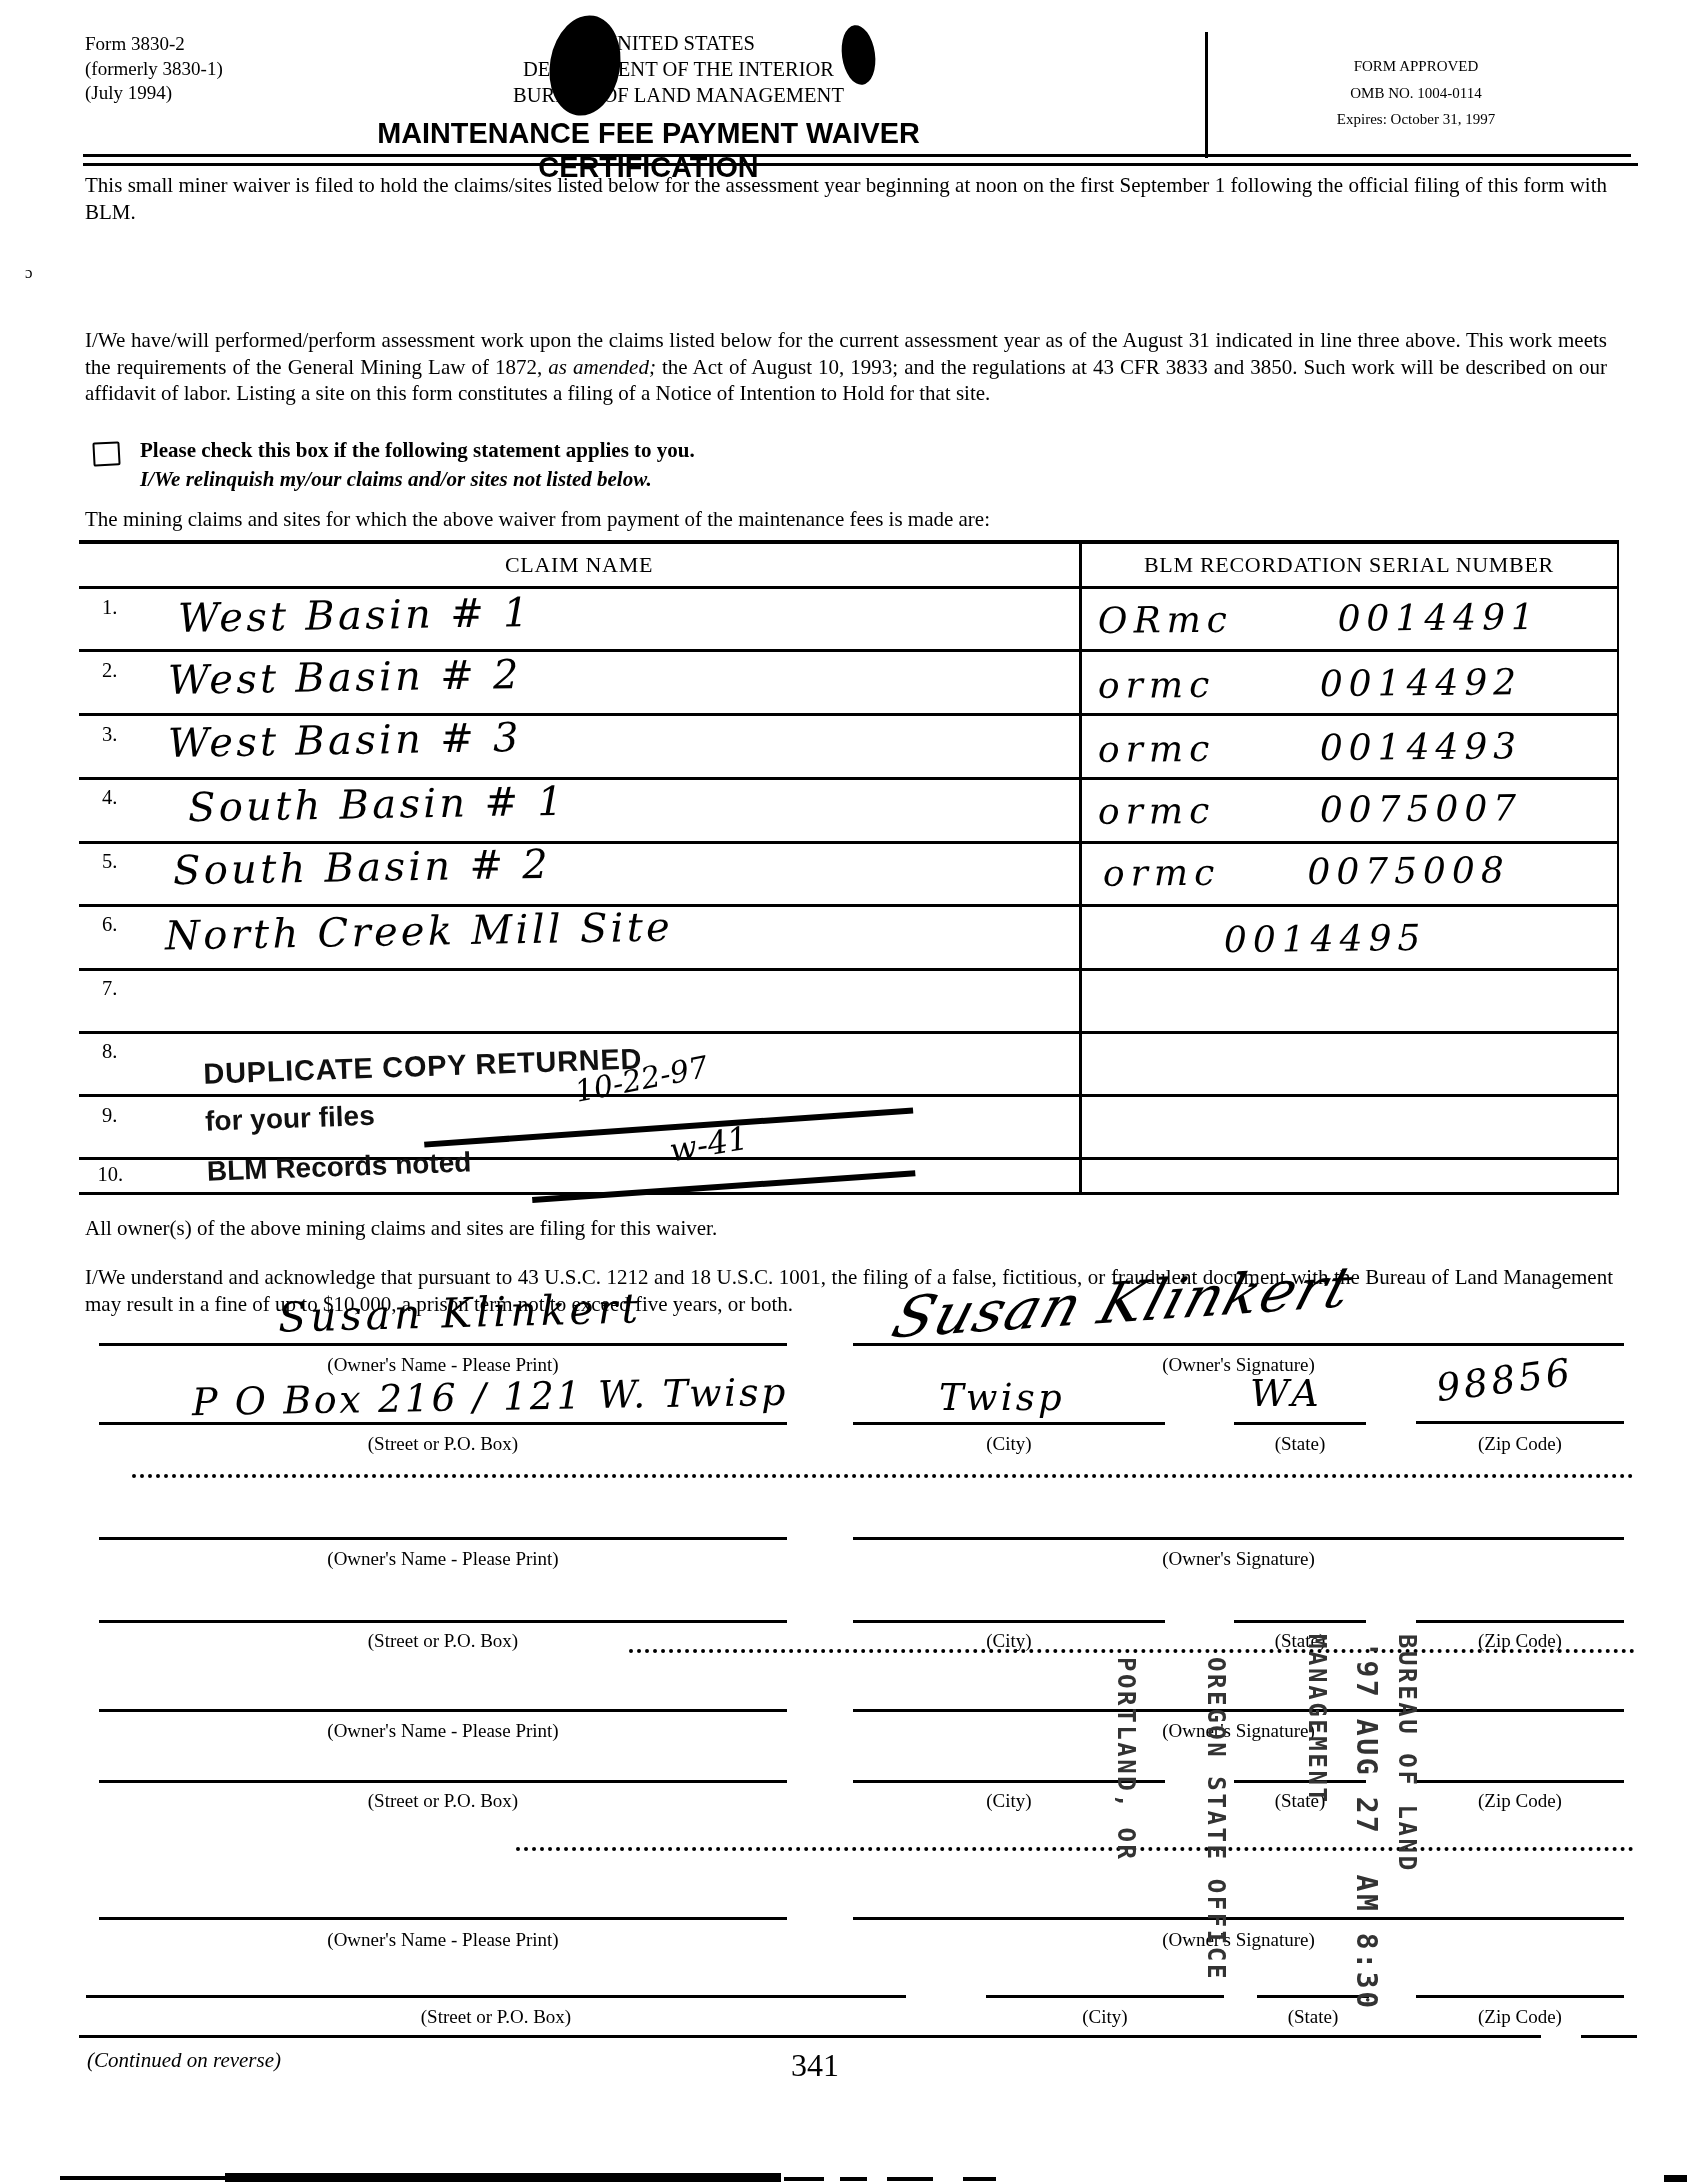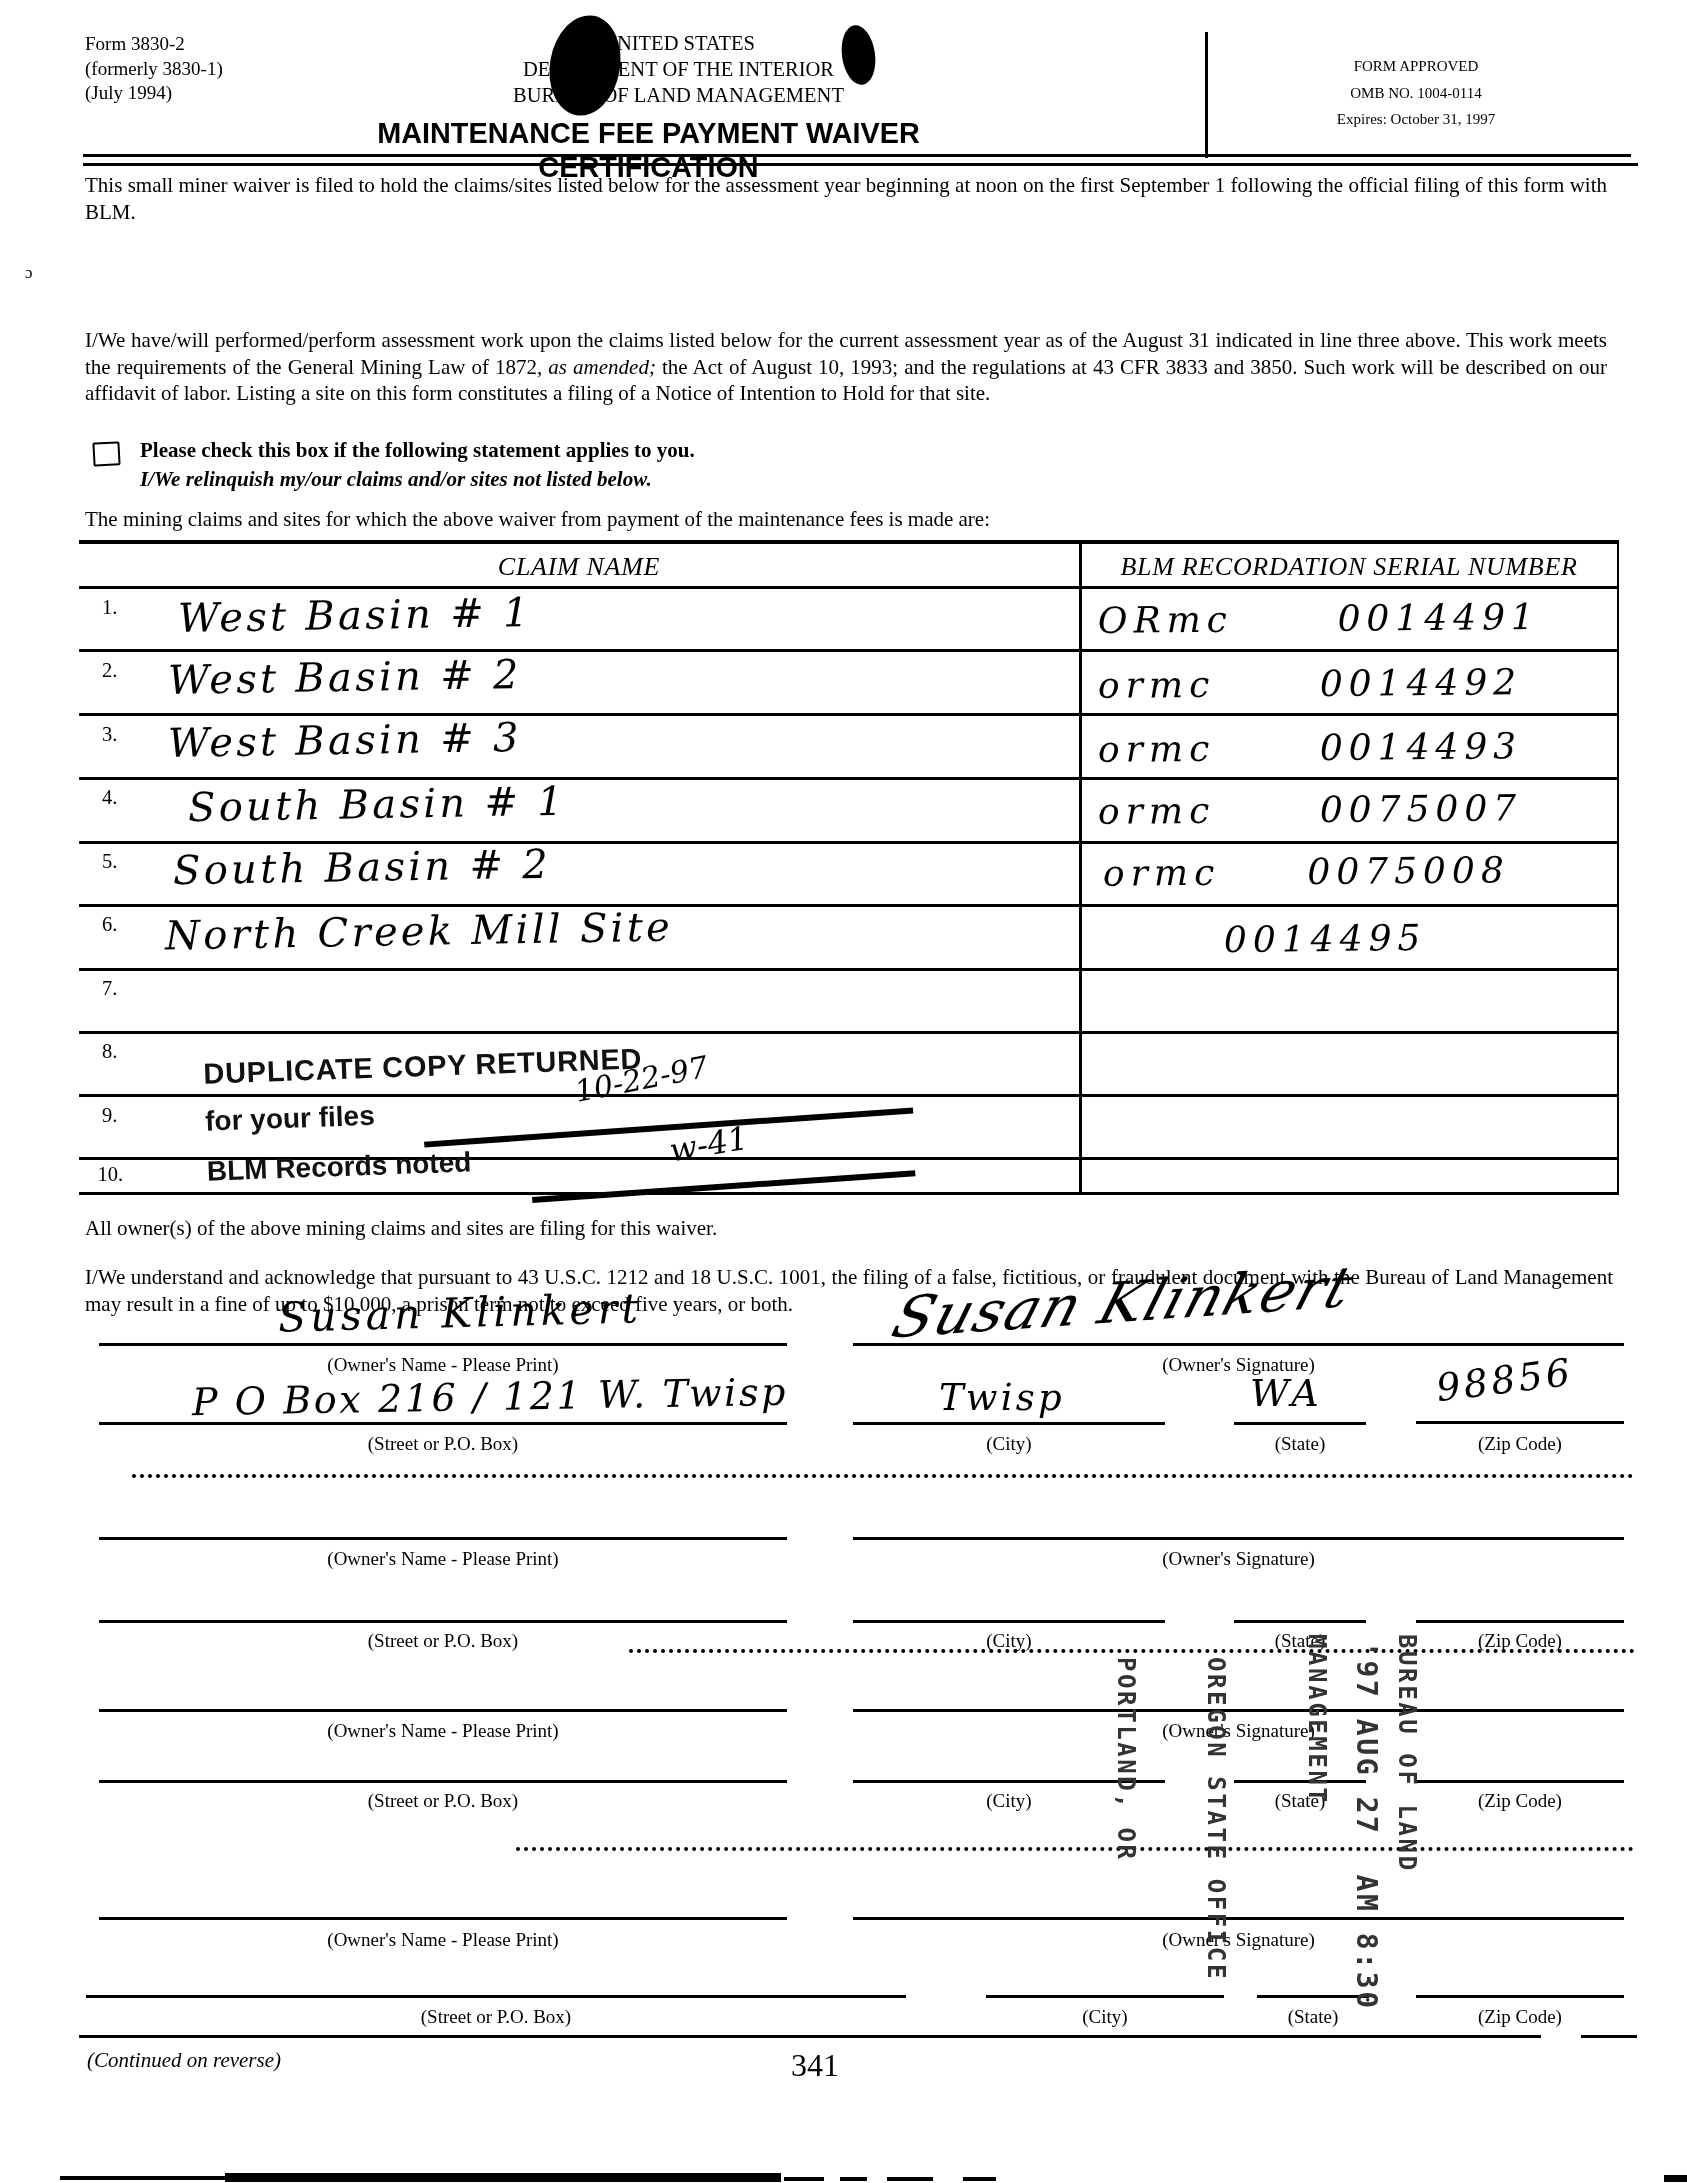--- a/index.html
+++ b/index.html
@@ -13,21 +13,21 @@
   .vline{background:#000;}
   .dotted{border-top:4px dotted #000;height:0;}
   .hand{font-family:"DejaVu Serif",serif;font-style:italic;white-space:pre;}
   .hand-claim{font-size:40px;letter-spacing:3.3px;transform:rotate(-1deg);}
   .hand-serial{font-size:36px;letter-spacing:6px;transform:rotate(-0.5deg);}
   .hand-name{font-size:41px;letter-spacing:4px;transform:rotate(-1.5deg);}
   .sig{font-family:"DejaVu Serif",serif;font-style:italic;font-size:57px;letter-spacing:1.3px;
        transform:skewX(-20deg) rotate(-4deg);white-space:pre;}
   .flabel{font-size:19px;}
   .rownum{font-size:20.5px;}
-  .col-head{font-size:26px;letter-spacing:0.7px;font-style:italic;}
+  .col-head{font-size:22px;letter-spacing:0.7px;}
   .stamp-sans{font-family:"Liberation Sans",sans-serif;font-weight:bold;color:#111;}
   .rstamp{font-family:"DejaVu Sans Mono",monospace;font-weight:bold;color:#333;
           font-size:24px;letter-spacing:2.6px;line-height:30px;white-space:pre;text-align:left;}
   .blob{background:#000;border-radius:50%;}
   .center{text-align:center;}
 </style>
 </head>
 <body>
 
 <div class="page">

